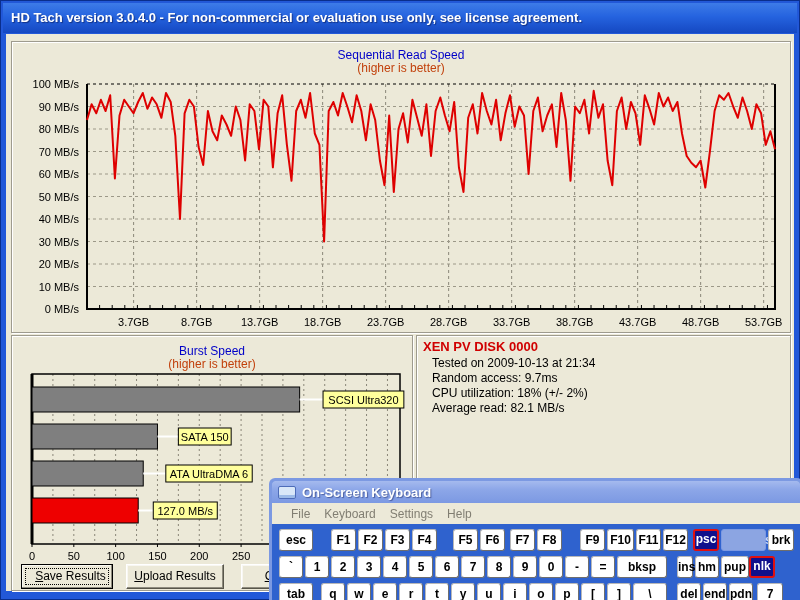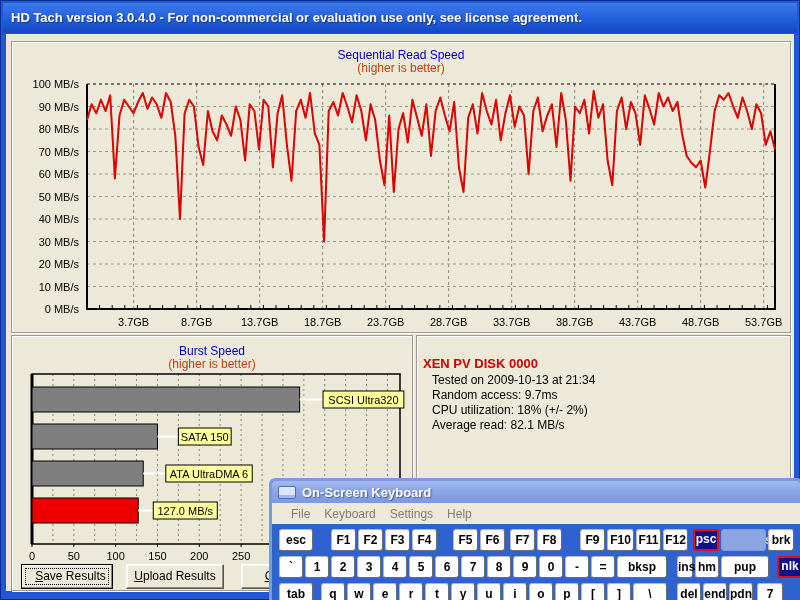--- a/index.html
+++ b/index.html
@@ -13,21 +13,21 @@
   #client{position:absolute;left:5px;top:33px;right:5px;bottom:8px;background:#ECE9D8;}
   .panel{position:absolute;background:#ECE9D8;border:1px solid #9E9B8E;
     box-shadow:1px 1px 0 #FFFFFF, inset 1px 1px 0 #FFFFFF;box-sizing:border-box;}
   #seq-panel{left:10px;top:40px;width:780px;height:292px;}
   #burst-panel{left:10px;top:334px;width:402px;height:256px;}
   #info-panel{left:415px;top:334px;width:375px;height:244px;padding:3px 6px;}
   .chart-title{position:absolute;width:100%;text-align:center;color:#0000C8;font-size:12px;}
   .chart-sub{position:absolute;width:100%;text-align:center;color:#c2410c;font-size:12px;}
   svg{position:absolute;left:0;top:0;}
   svg text{font-family:"Liberation Sans",sans-serif;}
-  #disk-name{color:#D00000;font-weight:bold;font-size:13px;margin-bottom:2px;margin-top:17px;}
+  #disk-name{color:#D00000;font-weight:bold;font-size:13px;margin-bottom:2px;}
   .info-line{font-size:12px;line-height:15px;color:#000;padding-left:9px;}
   .note-line{font-size:12px;line-height:15px;color:#000;}
   #drive-notes{margin-top:14px;}
   .btn{position:absolute;height:25px;background:#ECE9D8;font-size:12px;color:#000;
     border:1px solid;border-color:#FFFFFF #58564A #58564A #FFFFFF;
     box-shadow:inset -1px -1px 0 #8E8B7E, inset 1px 1px 0 #F8F7F2;
     text-align:center;line-height:23px;box-sizing:border-box;cursor:default;}
   .btn.focused{border:1px solid #000;padding-left:7px;}
   .btn.focused .focus-rect{position:absolute;inset:3px;border:1px dotted #000;}
   .btn u{text-decoration:underline;}
@@ -288,21 +288,21 @@
           <div class="key" style="width: 24px; margin-right: 2px;">6</div>
           <div class="key" style="width: 24px; margin-right: 2px;">7</div>
           <div class="key" style="width: 24px; margin-right: 2px;">8</div>
           <div class="key" style="width: 24px; margin-right: 2px;">9</div>
           <div class="key" style="width: 24px; margin-right: 2px;">0</div>
           <div class="key" style="width: 24px; margin-right: 2px;">-</div>
           <div class="key" style="width: 24px; margin-right: 2px;">=</div>
           <div class="key" style="width: 50px; margin-right: 10px;">bksp</div>
           <div class="key" style="width: 16px; margin-right: 2px;">ins</div>
           <div class="key" style="width: 24px; margin-right: 2px;">hm</div>
-          <div class="key" style="width: 48px; margin-right: 8px;">pup</div>
+          <div class="key" style="width: 28px; margin-right: 0;">pup</div>
           <div class="key key-navy" style="width: 26px; margin-right: 0px;">nlk</div>
         </div>
         <div class="kb-row">
           <div class="key" style="width: 34px; margin-right: 8px;">tab</div>
           <div class="key" style="width: 24px; margin-right: 2px;">q</div>
           <div class="key" style="width: 24px; margin-right: 2px;">w</div>
           <div class="key" style="width: 24px; margin-right: 2px;">e</div>
           <div class="key" style="width: 24px; margin-right: 2px;">r</div>
           <div class="key" style="width: 24px; margin-right: 2px;">t</div>
           <div class="key" style="width: 24px; margin-right: 2px;">y</div>

